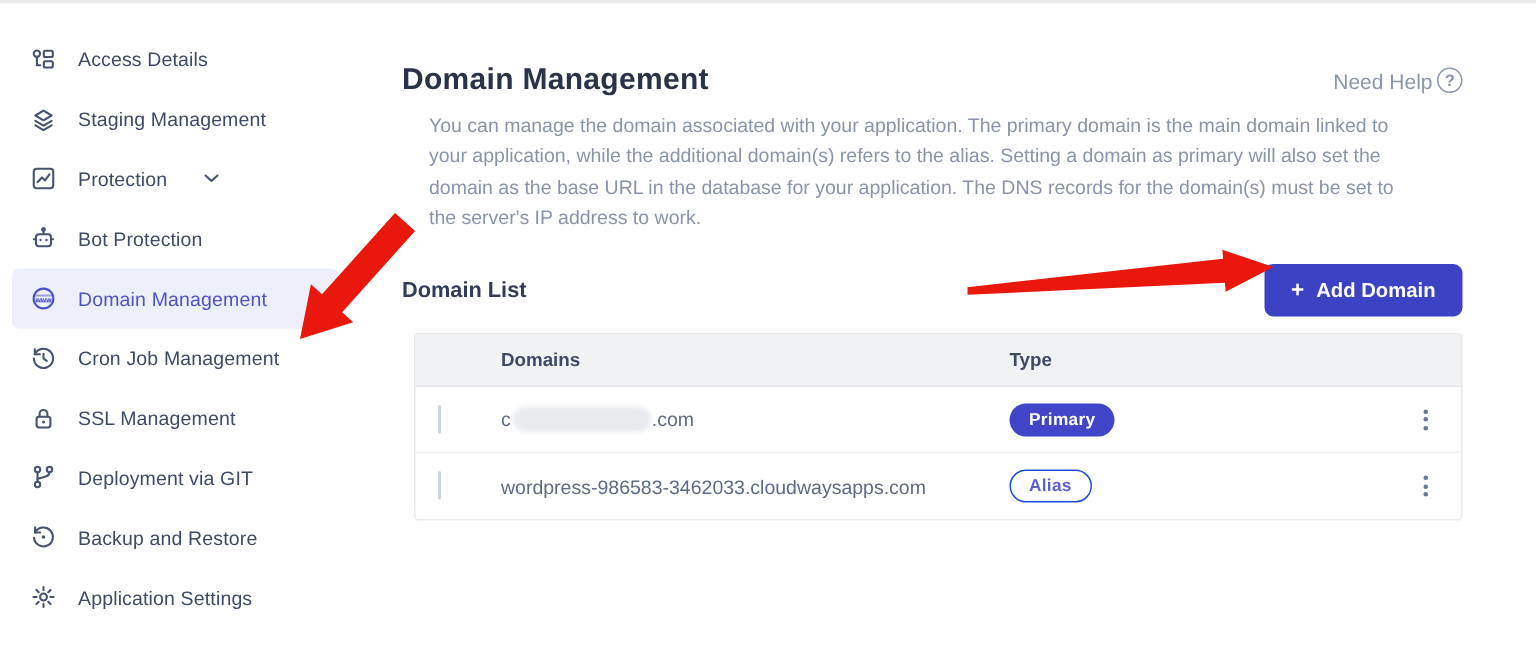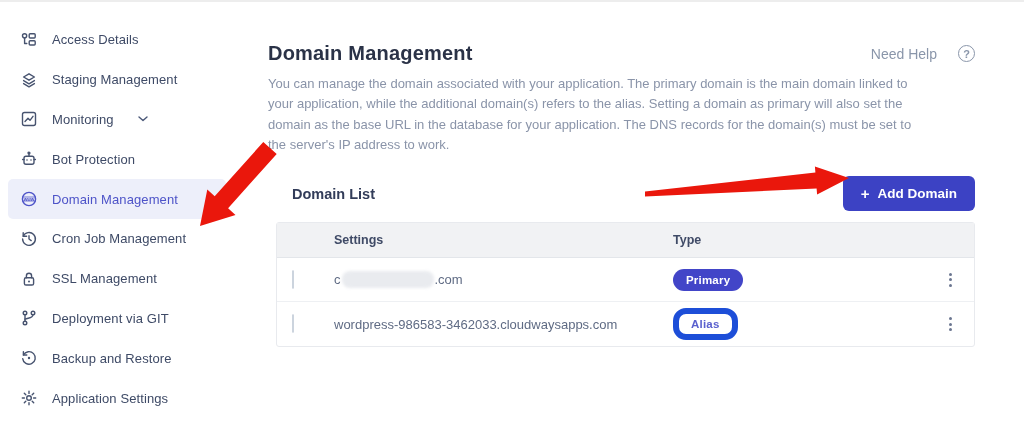--- a/index.html
+++ b/index.html
@@ -33,27 +33,27 @@
   .side-item.active { background:#edeffa; }
   .side-item.active .s-label { color:#4d53c8; }
   .side-item.active .s-icon { color:#4d53c8; }
   .chev { margin-left:24px; color:#4a5878; display:flex; }
   .s-icon svg, .chev svg { stroke:currentColor; fill:none; stroke-width:1.4; stroke-linecap:round; stroke-linejoin:round; }
 
   
   .main { position:absolute; left:268px; top:0; width:707px; }
   .main-header { display:flex; justify-content:space-between; align-items:flex-start; margin-top:40px; }
   .page-title { font-size:20px; font-weight:700; color:#2a3247; letter-spacing:.2px; }
-  .need-help { display:flex; align-items:center; gap:21px; font-size:14px; color:#8a96aa; cursor:pointer; margin-top:3px; }
+  .need-help { display:flex; align-items:center; gap:3px; font-size:14px; color:#8a96aa; cursor:pointer; margin-top:3px; }
   .need-help .q-icon { width:17px; height:17px; border:1.4px solid #8a96aa; border-radius:50%;
     display:flex; align-items:center; justify-content:center; font-size:11px; font-weight:700; }
-  .page-desc { margin-top:9px; width:656px; font-size:13px; line-height:1.56; color:#8a94a9; }
+  .page-desc { margin-top:9px; width:656px; font-size:13px; line-height:1.56; color:#8a94a9;margin-left:18px; }
 
   .list-bar { display:flex; justify-content:space-between; align-items:center; margin-top:21px; }
-  .list-title { font-size:14.5px; font-weight:700; color:#323c59;margin-left:24px; }
+  .list-title { font-size:14.5px; font-weight:700; color:#323c59; }
   .add-btn {
     background:#3c42c4; color:#ffffff; border:none; border-radius:6px;
     height:35px; padding:0 18px; font-size:13.5px; font-weight:600;
     font-family:"Liberation Sans", sans-serif; display:flex; align-items:center; gap:8px; cursor:pointer;
   }
   .add-btn .plus { font-size:15px; font-weight:600; }
 
   
   .dtable {
     margin:11px 0 0 8px; width:699px; border:1px solid #e8eaee; border-radius:3px;
@@ -72,21 +72,21 @@
   .redact {
     display:inline-block; width:92px; height:17px; margin:0 1px;
     background:#e9ebef; border-radius:8px; filter:blur(1.5px);
   }
   .badge-primary {
     display:inline-block; background:#4245c8; color:#fff; font-size:11.5px; font-weight:700;
     padding:5px 13px; border-radius:13px; letter-spacing:.2px;
   }
   .badge-alias {
     display:inline-block; background:#fff; color:#5a60ce; font-size:11.5px; font-weight:700;
-    padding:4px 12px; border-radius:13px; border:6px solid #1d4ed8; letter-spacing:.2px;
+    padding:4px 12px; border-radius:13px; border:1px solid #1d4ed8; letter-spacing:.2px;
   }
   .kebab { display:flex; flex-direction:column; gap:2.5px; align-items:center; justify-self:center; cursor:pointer; padding:4px; }
   .kebab span { width:3px; height:3px; border-radius:50%; background:#6b7690; }
 
   
   .arrow-svg { position:absolute; z-index:50; pointer-events:none; }
   #arrow1 { left:190px; top:138px; }
   #arrow2 { left:633px; top:160px; }
 </style>
 </head>
@@ -117,21 +117,21 @@
     <span class="s-label">Staging Management</span>
   </div>
 
   <div class="side-item">
     <span class="s-icon">
       <svg width="18" height="18" viewBox="0 0 18 18">
           <rect x="2.5" y="2.5" width="13" height="13" rx="2"></rect>
           <path d="M5 11.5l3-3.2 2 2 3-4"></path>
         </svg>
     </span>
-    <span class="s-label">Monitoring</span>
+    <span class="s-label">Protection</span>
     <span class="chev">
       <svg width="10" height="6" viewBox="0 0 10 6">
           <path d="M1 1l4 3.6L9 1"></path>
         </svg>
     </span>
   </div>
 
   <div class="side-item">
     <span class="s-icon">
       <svg width="18" height="18" viewBox="0 0 18 18">
@@ -230,21 +230,21 @@
     <div class="list-title">Domain List</div>
     <button class="add-btn">
       <span class="plus">+</span>
       <span>Add Domain</span>
     </button>
   </div>
 
   <div class="dtable">
     <div class="t-row t-head">
       <span></span>
-      <span class="h-cell">Settings</span>
+      <span class="h-cell">Domains</span>
       <span class="h-cell">Type</span>
       <span></span>
     </div>
 
     <div class="t-row t-body-row">
       <span><span class="cb"></span></span>
       <span class="domain-text">
           <span>c</span>
           <span class="redact"></span>
           <span>.com</span>

